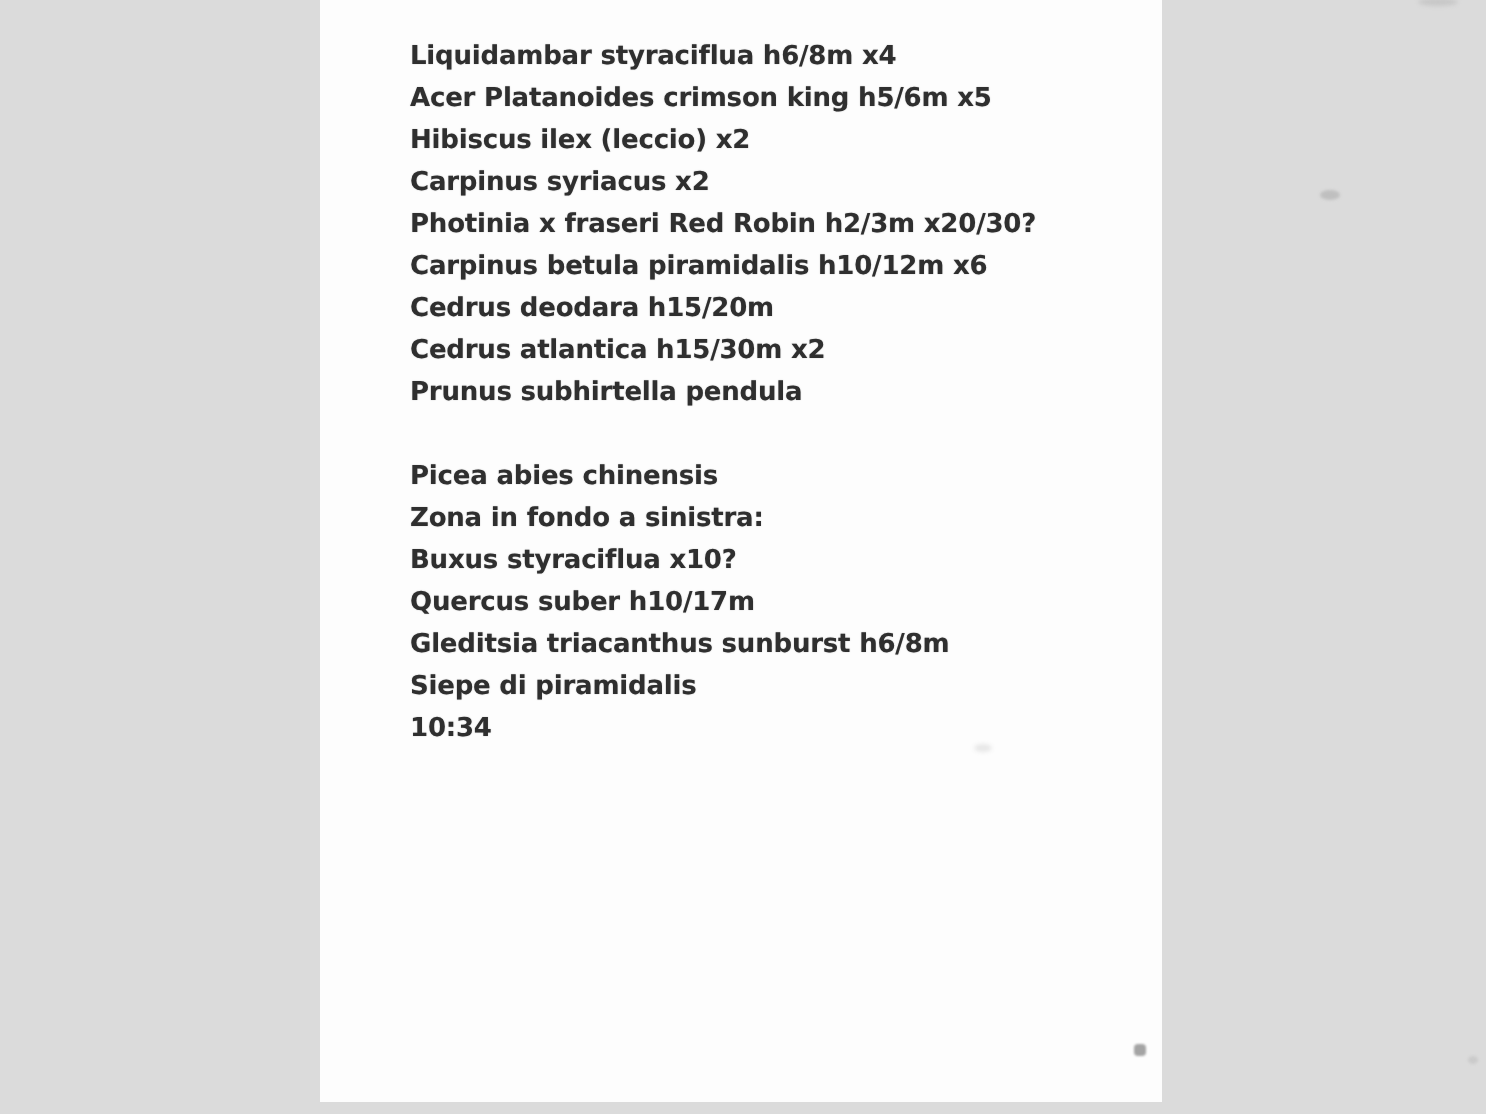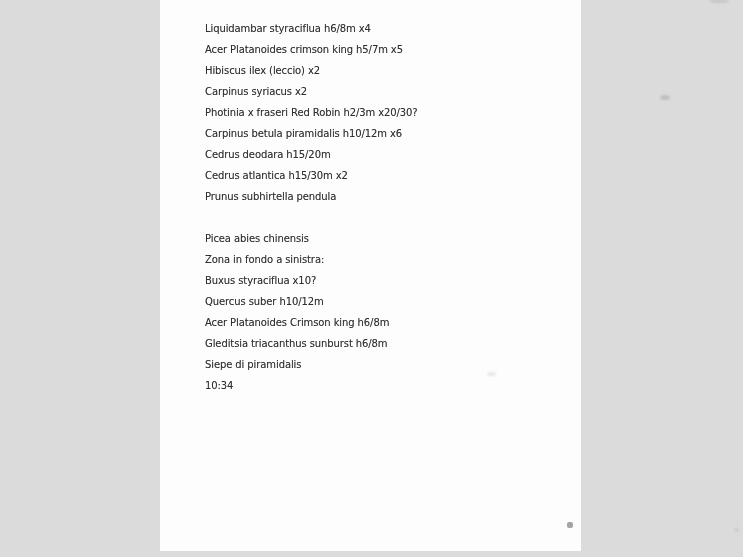--- a/index.html
+++ b/index.html
@@ -29,26 +29,27 @@
   }
   .text-block {
     position: absolute;
     left: 45px;
     top: 18px;
     right: 10px;
   }
   .line {
     margin: 0;
     padding: 0;
-    font-size: 10px;
+    font-size: 13px;
     line-height: 21px;
     letter-spacing: -0.1px;
     color: #2f2f2f;
     text-shadow: 0 0 0.6px rgba(70,70,70,0.45);
     white-space: nowrap;
+    font-weight: bold;
   }
   .section-2 {
     margin-top: 21px;
   }
   .smudge {
     position: absolute;
     border-radius: 50%;
   }
   .smudge-1 {
     left: 500px; top: 95px; width: 10px; height: 5px;
@@ -74,36 +75,35 @@
 </style>
 </head>
 <body>
 
 <div class="canvas">
   <div class="page">
     <div class="text-block">
 
       <div class="section">
         <p class="line">Liquidambar styraciflua h6/8m x4</p>
-        <p class="line">Acer Platanoides crimson king h5/7m x5</p>
+        <p class="line">Acer Platanoides crimson king h5/6m x5</p>
         <p class="line">Hibiscus ilex (leccio) x2</p>
         <p class="line">Carpinus syriacus x2</p>
         <p class="line">Photinia x fraseri Red Robin h2/3m x20/30?</p>
         <p class="line">Carpinus betula piramidalis h10/12m x6</p>
         <p class="line">Cedrus deodara h15/20m</p>
         <p class="line">Cedrus atlantica h15/30m x2</p>
         <p class="line">Prunus subhirtella pendula</p>
       </div>
 
       <div class="section section-2">
         <p class="line">Picea abies chinensis</p>
         <p class="line">Zona in fondo a sinistra:</p>
         <p class="line">Buxus styraciflua x10?</p>
-        <p class="line">Quercus suber h10/12m</p>
-        <p class="line">Acer Platanoides Crimson king h6/8m</p>
+        <p class="line">Quercus suber h10/17m</p>
         <p class="line">Gleditsia triacanthus sunburst h6/8m</p>
         <p class="line">Siepe di piramidalis</p>
         <p class="line">10:34</p>
       </div>
 
     </div>
 
     <div class="smudge smudge-1"></div>
     <div class="smudge smudge-2"></div>
     <div class="smudge smudge-3"></div>

